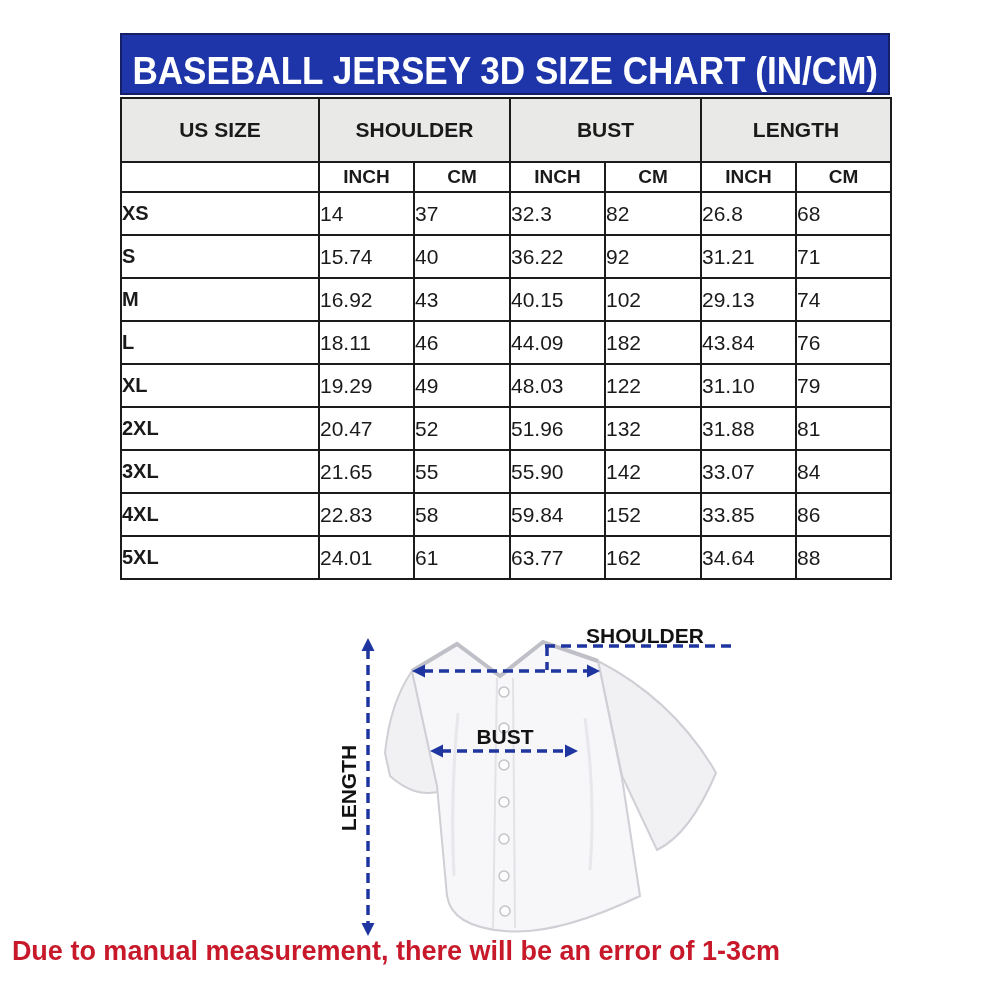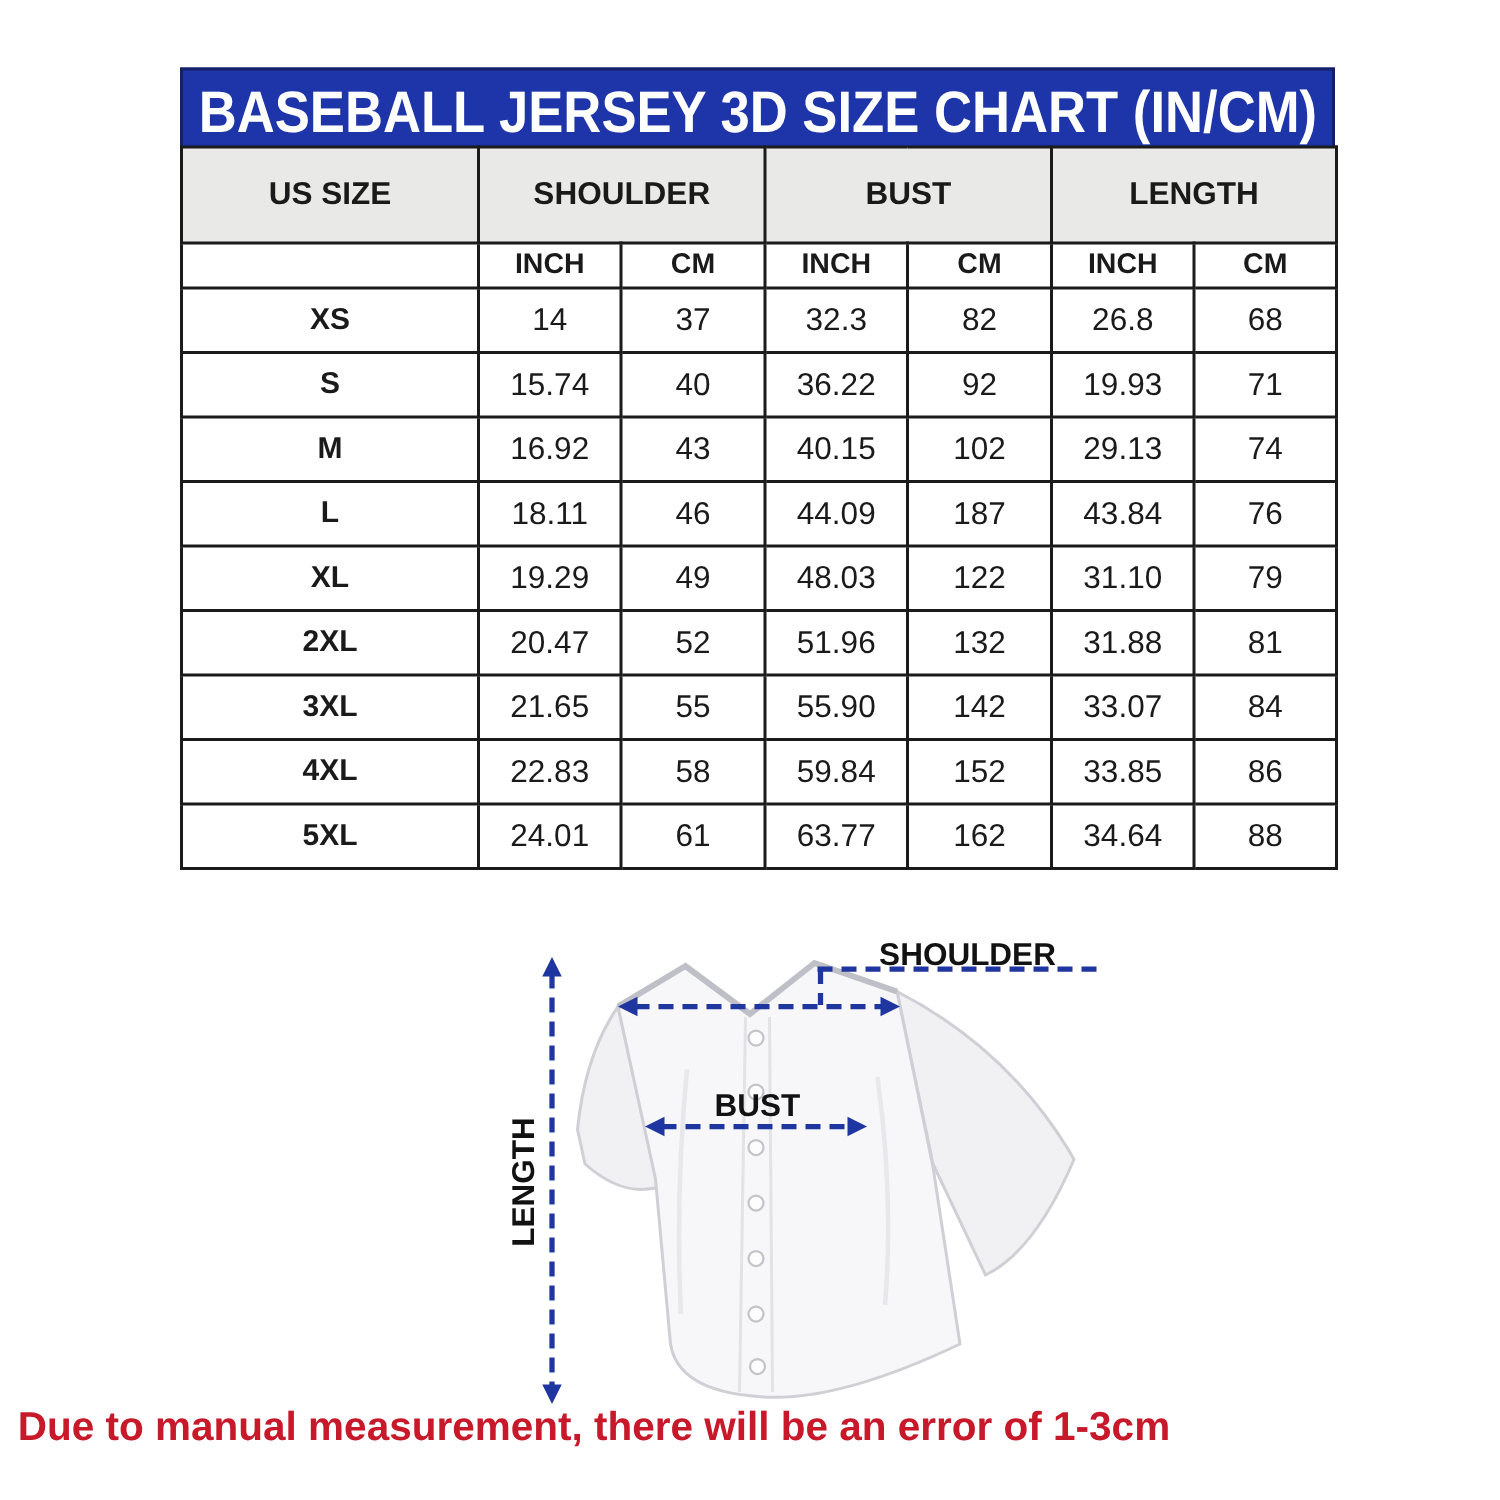--- a/index.html
+++ b/index.html
@@ -10,33 +10,33 @@
     position:relative;
     overflow:hidden;
   }
   .page { position:absolute; left:0; top:0; width:1000px; height:1000px; background:#ffffff; }
 
   
   .banner {
     position:absolute; left:120px; top:33px; width:770px; height:62px;
     background: var(--banner-bg, #1d35a9);
     border:2px solid var(--banner-border, #141f66);
-    display:flex; align-items:center; justify-content:center;margin-top:12px;
+    display:flex; align-items:flex-end; justify-content:center;
   }
   .banner span {
     color: var(--banner-text, #ffffff);
     font-weight:bold; font-size:39px; white-space:nowrap;
     transform:scaleX(0.9); transform-origin:center;
   }
 
   
   .size-table {
     position:absolute; left:120px; top:97px; width:770px;
     border-collapse:collapse; table-layout:fixed;
-    text-align:center; color:#1a1a1a;
+    color:#1a1a1a;
   }
   .size-table th, .size-table td { border:2px solid var(--table-border, #1b1b1b); padding:0; }
   .group-row th { height:64px; background:var(--header-row-bg, #e9e9e8); font-size:21px; font-weight:bold; }
   .unit-row th { height:30px; background:#ffffff; font-size:19px; font-weight:bold; }
   .size-table tbody td { height:43px; background:#ffffff; font-size:21px; font-weight:normal; }
   .size-table tbody td.size-cell { font-weight:bold; font-size:20px;border-radius:19px; }
 
   
   .diagram { position:absolute; left:0; top:618px; width:1000px; height:340px; }
   .meas-line { stroke:var(--arrow, #1f36a0); stroke-width:3.5; stroke-dasharray:10 6; fill:none; }
@@ -101,38 +101,38 @@
           <td>82</td>
           <td>26.8</td>
           <td>68</td>
         </tr>
         <tr>
           <td class="size-cell">S</td>
           <td>15.74</td>
           <td>40</td>
           <td>36.22</td>
           <td>92</td>
-          <td>19.93</td>
+          <td>31.21</td>
           <td>71</td>
         </tr>
         <tr>
           <td class="size-cell">M</td>
           <td>16.92</td>
           <td>43</td>
           <td>40.15</td>
           <td>102</td>
           <td>29.13</td>
           <td>74</td>
         </tr>
         <tr>
           <td class="size-cell">L</td>
           <td>18.11</td>
           <td>46</td>
           <td>44.09</td>
-          <td>187</td>
+          <td>182</td>
           <td>43.84</td>
           <td>76</td>
         </tr>
         <tr>
           <td class="size-cell">XL</td>
           <td>19.29</td>
           <td>49</td>
           <td>48.03</td>
           <td>122</td>
           <td>31.10</td>

